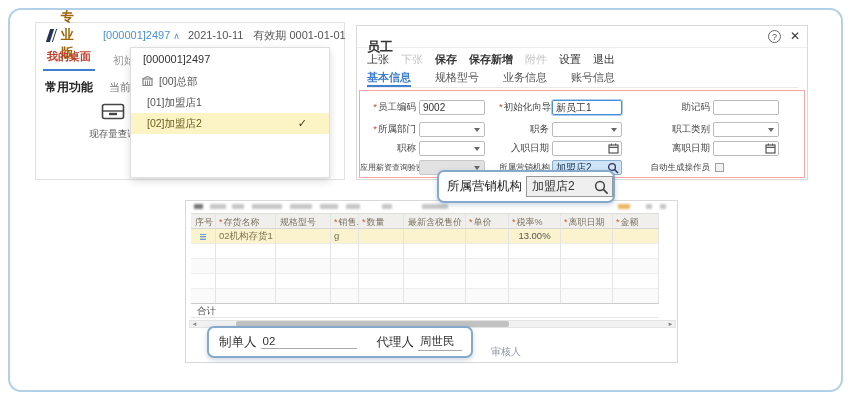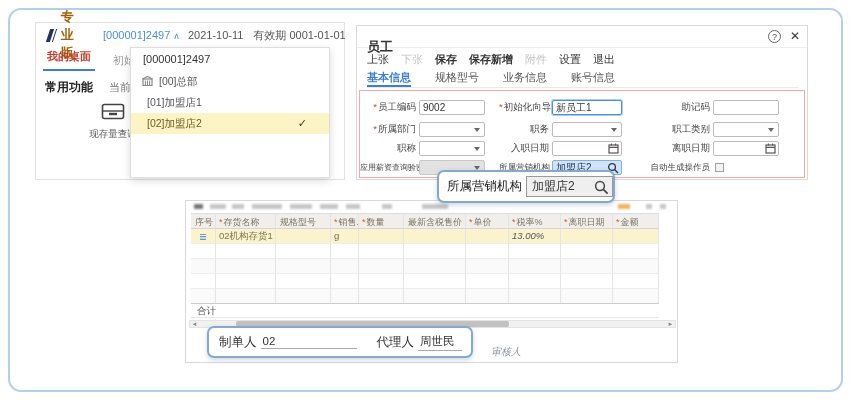--- a/index.html
+++ b/index.html
@@ -75,21 +75,21 @@
   .gtable { position:absolute; left:5px; top:12px; width:468px; }
   .trow { display:grid; grid-template-columns:25px 60px 55px 28px 45px 62px 43px 52px 52px 46px; }
   .trow > div { border-right:1px solid #e4e4e4; border-bottom:1px solid #ededed; overflow:hidden; white-space:nowrap; }
   .thead { background:#f0efec; border-top:1px solid #ddd; }
   .thead > div { height:15px; font-size:9px; color:#7b7262; padding:2px 2px 0 3px; border-bottom:1px solid #d5d5d5; }
   .thead .req { color:#cf5a28; margin-right:1px; }
   .tr-data > div { height:15px; font-size:9.5px; padding:1px 3px 0 3px; }
   .tr-sel { background:#fbf3cd; }
   .tr-sel .cname { color:#7d7450; }
   .tr-sel .cunit { color:#6f6f57; }
-  .tr-sel .ctax { color:#555; text-align:left;font-style:italic; }
+  .tr-sel .ctax { color:#555; text-align:center; }
   .row-marker { color:#3f7fd0; font-size:10px; line-height:13px; text-align:center; }
   .tr-empty > div { height:15px; }
   .tr-empty.alt { background:#fafafa; }
   .total-row { position:absolute; left:5px; top:102px; width:468px; height:15px; border-top:1px solid #ccc; border-bottom:1px solid #e8e8e8; font-size:9.5px; color:#555; padding:1px 0 0 6px; }
   .hscroll { position:absolute; left:3px; top:119px; width:487px; height:8px; background:#f1f1f1; border:1px solid #e3e3e3; }
   .hs-arrow { position:absolute; top:0; width:9px; height:6px; font-size:6px; color:#888; text-align:center; line-height:6px; cursor:pointer; }
   .hs-thumb { position:absolute; left:46px; top:0; width:273px; height:6px; background:#c2c2c2; border-radius:2px; cursor:pointer; }
   .gfooter { position:absolute; left:0; top:144px; width:100%; height:16px; font-size:10px; color:#9aa0ae; }
   .gf { position:absolute; white-space:nowrap; }
 
@@ -354,21 +354,21 @@
       <span class="hs-arrow" style="left:0;">◄</span>
       <span class="hs-thumb"></span>
       <span class="hs-arrow" style="right:0;">►</span>
     </div>
 
     <div class="gfooter">
       <span class="gf" style="left:36px;">制单人</span>
       <span class="gf" style="left:68px;">02</span>
       <span class="gf" style="left:118px;">代理人</span>
       <span class="gf" style="left:151px;">周世民</span>
-      <span class="gf" style="left:305px; color:#8b93a3;font-style:italic;">审核人</span>
+      <span class="gf" style="left:305px; color:#8b93a3;">审核人</span>
     </div>
   </div>
 
   <div class="callout co-org">
     <span class="co-org-label">所属营销机构</span>
     <span class="co-org-input">
       <span class="co-org-value">加盟店2</span>
       <svg class="mag" width="15" height="15" viewBox="0 0 15 15">
           <circle cx="6" cy="6" r="4.4" fill="none" stroke="#444" stroke-width="1.5"></circle>
           <line x1="9.4" y1="9.4" x2="13.6" y2="13.6" stroke="#444" stroke-width="1.7"></line>

